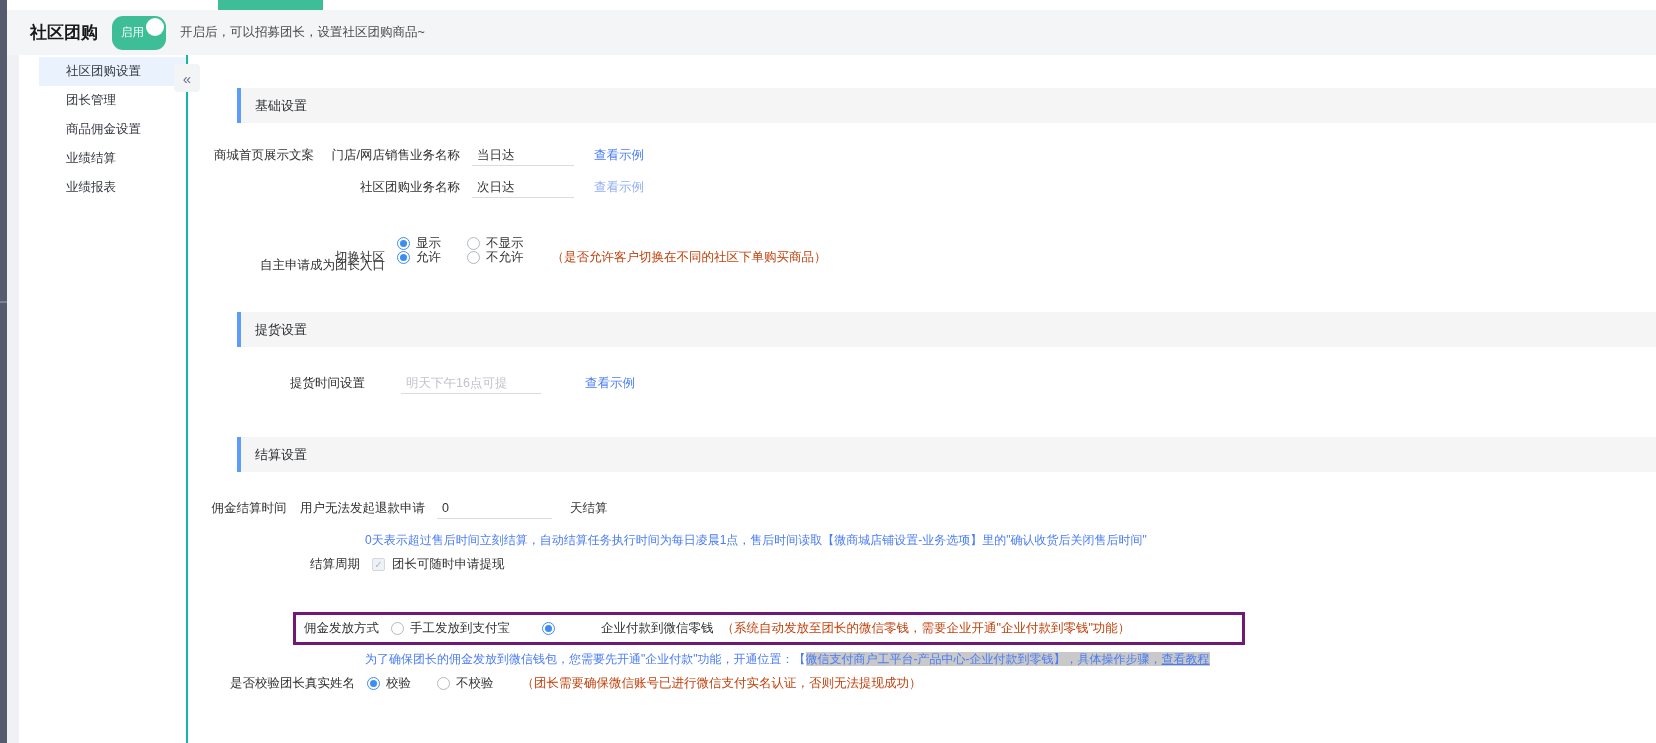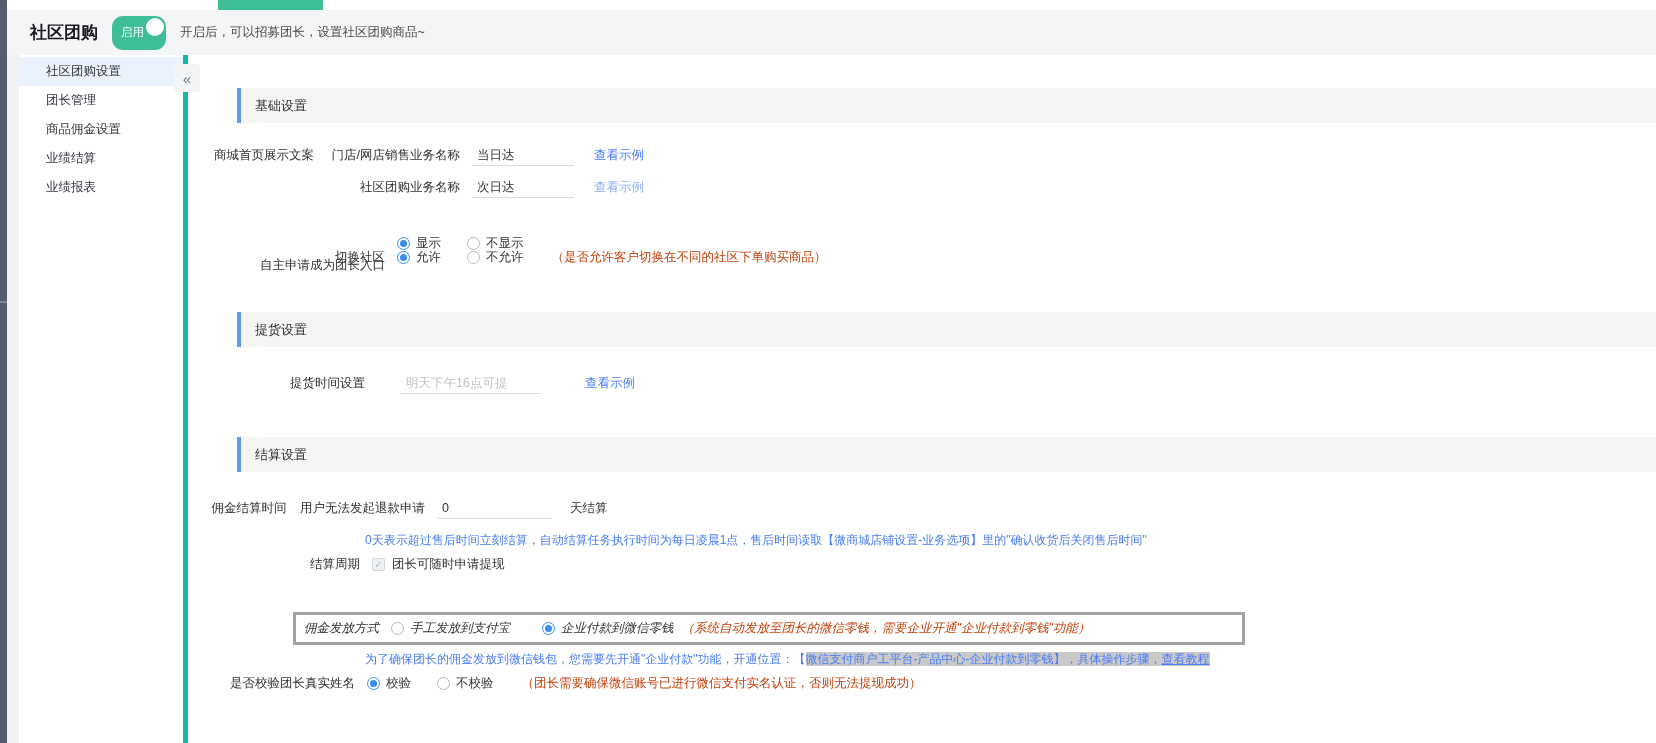--- a/index.html
+++ b/index.html
@@ -18,21 +18,21 @@
   .header{position:absolute;left:7px;top:10px;width:1649px;height:45px;background:#f4f5f7;
           display:flex;align-items:center;padding-left:23px;box-sizing:border-box;}
   .header-title{font-size:17px;font-weight:bold;color:#18191c;}
   .toggle{margin-left:14px;width:54px;height:34px;border-radius:11px;background:#3dbe96;
           position:relative;display:flex;align-items:center;cursor:pointer;}
   .toggle-label{color:#fff;font-size:11.5px;margin-left:9px;}
   .toggle-knob{position:absolute;right:2px;top:2px;width:18px;height:18px;border-radius:50%;background:#fff;}
   .header-hint{margin-left:14px;font-size:12.5px;color:#4a4a4a;}
   
   .sidebar{position:absolute;left:19px;top:55px;width:169px;height:688px;background:#fff;
-           border-right:5px solid #14b8a6;box-sizing:border-box;padding-top:2px;}
+           border-right:2px solid #14b8a6;box-sizing:border-box;padding-top:2px;padding-left:20px;}
   .side-item{height:29px;line-height:29px;padding-left:27px;font-size:12.5px;color:#33373d;cursor:pointer;}
   .side-item.active{background:#e9f2fd;}
   .collapse-btn{position:absolute;left:174px;top:64px;width:26px;height:28px;background:#f2f4f6;
                 border-radius:4px;display:flex;align-items:center;justify-content:center;
                 color:#66708a;font-size:15px;cursor:pointer;z-index:3;}
   
   .main{position:absolute;left:189px;top:55px;width:1467px;height:688px;background:#fff;}
   .sec-header{position:absolute;left:48px;right:0;height:35px;background:#f5f5f6;
               display:flex;align-items:center;}
   .sec-accent{width:4px;height:35px;background:#5b9df9;}
@@ -48,22 +48,22 @@
   .radio{width:13px;height:13px;border-radius:50%;border:1px solid #b4b8c0;background:#fff;
          display:inline-block;box-sizing:border-box;margin-right:6px;position:relative;flex-shrink:0;cursor:pointer;}
   .radio.on{border-color:#3c8df0;}
   .radio.on::after{content:"";position:absolute;left:2px;top:2px;width:7px;height:7px;border-radius:50%;background:#3c8df0;}
   .opt{display:inline-flex;align-items:center;margin-right:26px;cursor:pointer;}
   .note{color:#c2410c;margin-left:2px;}
   .hint{position:absolute;color:#4a7cf6;font-size:12px;}
   .checkbox{width:13px;height:13px;border:1px solid #d4d7dd;background:#eef1f6;border-radius:2px;
             display:inline-flex;align-items:center;justify-content:center;margin-right:7px;
             color:#b3b8c2;font-size:10px;box-sizing:border-box;cursor:pointer;}
-  .red-box{position:absolute;left:104px;top:557px;width:952px;height:33px;border:3px solid #a3a3a3;
-           box-sizing:border-box;display:flex;align-items:center;padding-left:8px;background:#fff;font-style:italic;}
+  .red-box{position:absolute;left:104px;top:557px;width:952px;height:33px;border:3px solid #701a75;
+           box-sizing:border-box;display:flex;align-items:center;padding-left:8px;background:#fff;}
   .hl{background:#c9c9c9;}
   .tutorial-link{color:#4a7cf6;text-decoration:underline;cursor:pointer;}
 </style>
 </head>
 <body>
 
 <div class="left-strip"></div>
 <div class="strip-divider"></div>
 <div class="gutter"></div>
 <div class="top-tab"></div>
@@ -165,21 +165,21 @@
     <span class="checkbox">✓</span>
     <span>团长可随时申请提现</span>
   </div>
 
   <div class="red-box">
     <span class="lbl" style="width:0;min-width:0;margin-right:12px;text-align:left;width:auto;">佣金发放方式</span>
     <span class="opt" style="margin-right:32px;">
       <span class="radio"></span>
       <span>手工发放到支付宝</span>
     </span>
-    <span class="opt" style="margin-right:6px;">
+    <span class="opt" style="margin-right:6px;gap:40px;">
       <span class="radio on"></span>
       <span>企业付款到微信零钱</span>
     </span>
     <span class="note">（系统自动发放至团长的微信零钱，需要企业开通"企业付款到零钱"功能）</span>
   </div>
 
   <div class="hint" style="left:176px;top:596px;">
     <span>为了确保团长的佣金发放到微信钱包，您需要先开通"企业付款"功能，开通位置：【</span><span class="hl"><span>微信支付商户工平台-产品中心-企业付款到零钱】，具体操作步骤，</span><a class="tutorial-link">查看教程</a></span>
   </div>
 

